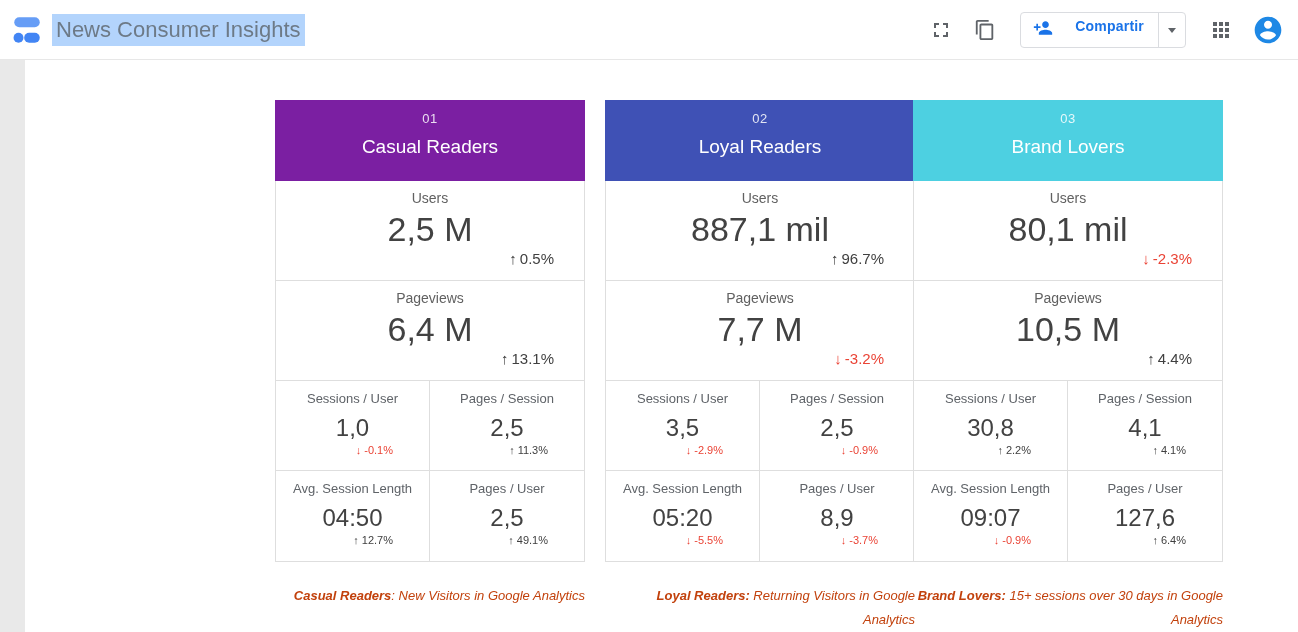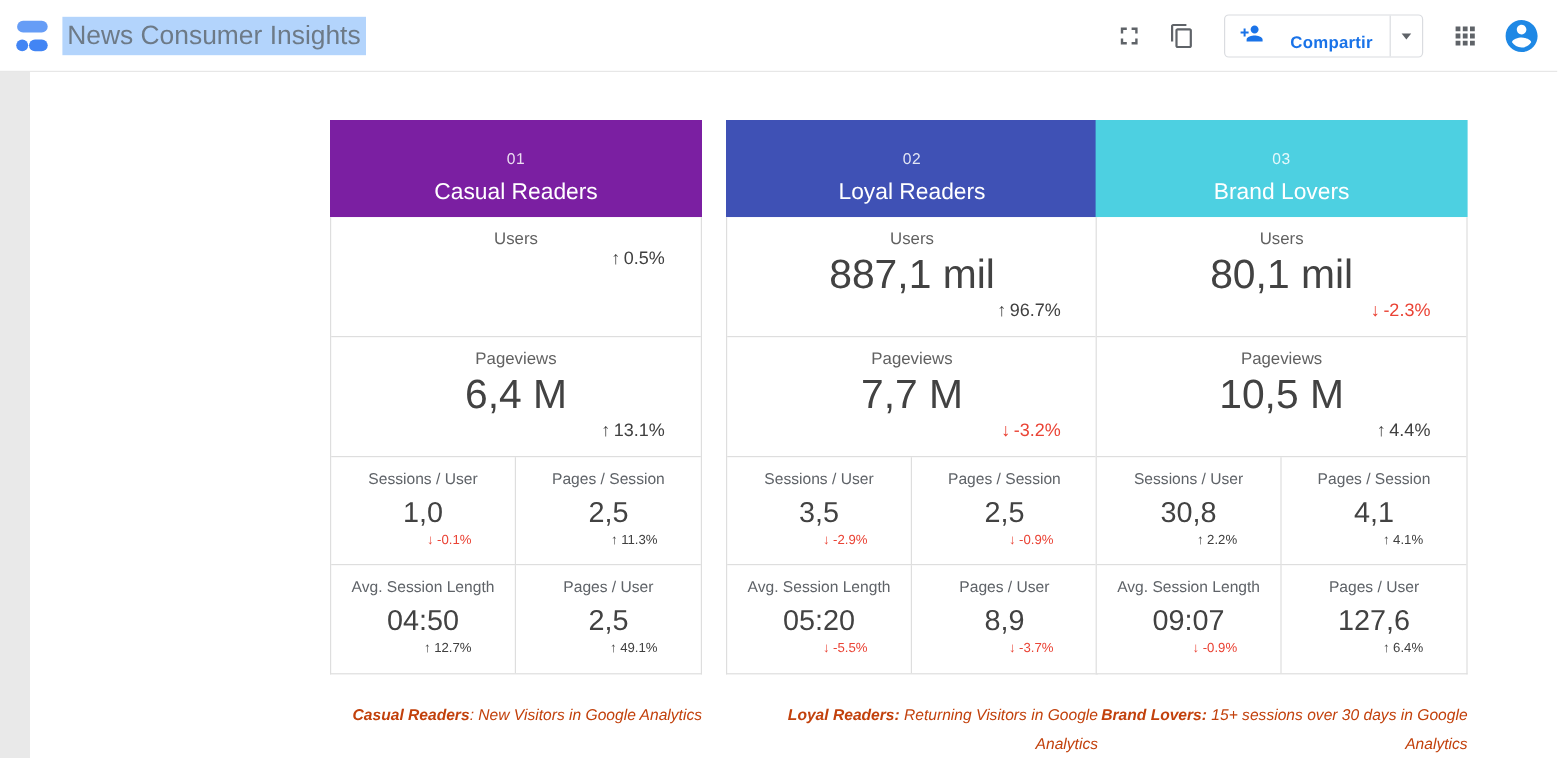--- a/index.html
+++ b/index.html
@@ -21,32 +21,32 @@
   .report-title .selected { background: #b3d4fc; padding: 3px 4px; }
   .topbar-right {
     position: absolute; right: 14px; top: 0; height: 60px;
     display: flex; align-items: center; gap: 18px;
   }
   .icon-btn { width: 26px; height: 26px; display: flex; align-items: center; justify-content: center; cursor: pointer; }
   .share-btn {
     display: flex; align-items: center; height: 36px; background: #fff;
     border: 1px solid #dadce0; border-radius: 4px; cursor: pointer; margin: 0 4px;
   }
-  .share-main { display: flex; align-items: flex-end; gap: 22px; padding: 0 14px 0 12px; }
+  .share-main { display: flex; align-items: flex-start; gap: 22px; padding: 0 14px 0 12px; }
   .share-label { color: #1a73e8; font-size: 14px; font-weight: bold; letter-spacing: .2px; }
   .share-caret-seg { border-left: 1px solid #dadce0; height: 100%; display: flex; align-items: center; padding: 0 9px; }
   .caret { width: 0; height: 0; border-left: 4px solid transparent; border-right: 4px solid transparent; border-top: 5px solid #5f6368; }
   .avatar { width: 32px; height: 32px; border-radius: 50%; overflow: hidden; cursor: pointer; }
 
   
   .left-rail { position: absolute; left: 0; top: 60px; width: 25px; height: 572px; background: #e9e9e9; }
 
   
   .card { position: absolute; top: 100px; width: 310px; cursor: pointer; }
-  .card-header { height: 81px; text-align: center; padding-top: 25px; }
+  .card-header { height: 81px; text-align: center; padding-top: 11px; }
   .card-number { font-size: 13px; color: rgba(255,255,255,.85); letter-spacing: .5px; }
   .card-name { margin-top: 10px; font-size: 19px; color: #fff; }
   .card-body { border: 1px solid #dedede; border-top: none; background: #fff; }
 
   .metric { height: 100px; border-bottom: 1px solid #dedede; display: flex; flex-direction: column; align-items: center; padding-top: 9px; }
   .metric-label { font-size: 14px; color: #616161; }
   .metric-value { margin-top: 3px; font-size: 34px; line-height: 40px; color: #424242; }
   .metric-change { align-self: flex-end; margin-right: 30px; margin-top: 1px; font-size: 15px; }
 
   .small-grid { display: grid; grid-template-columns: 1fr 1fr; }
@@ -126,20 +126,21 @@
   <div class="left-rail"></div>
 
   <div class="card" style="left:275px">
     <div class="card-header" style="background: rgb(123, 31, 162);">
       <div class="card-number">01</div>
       <div class="card-name">Casual Readers</div>
     </div>
     <div class="card-body">
       <div class="metric">
         <div class="metric-label">Users</div>
+        <div class="metric-value">2,5 M</div>
         <div class="metric-change up">0.5%</div>
       </div>
       <div class="metric">
         <div class="metric-label">Pageviews</div>
         <div class="metric-value">6,4 M</div>
         <div class="metric-change up">13.1%</div>
       </div>
       <div class="small-grid">
         <div class="small-cell">
           <div class="small-label">Sessions / User</div>

